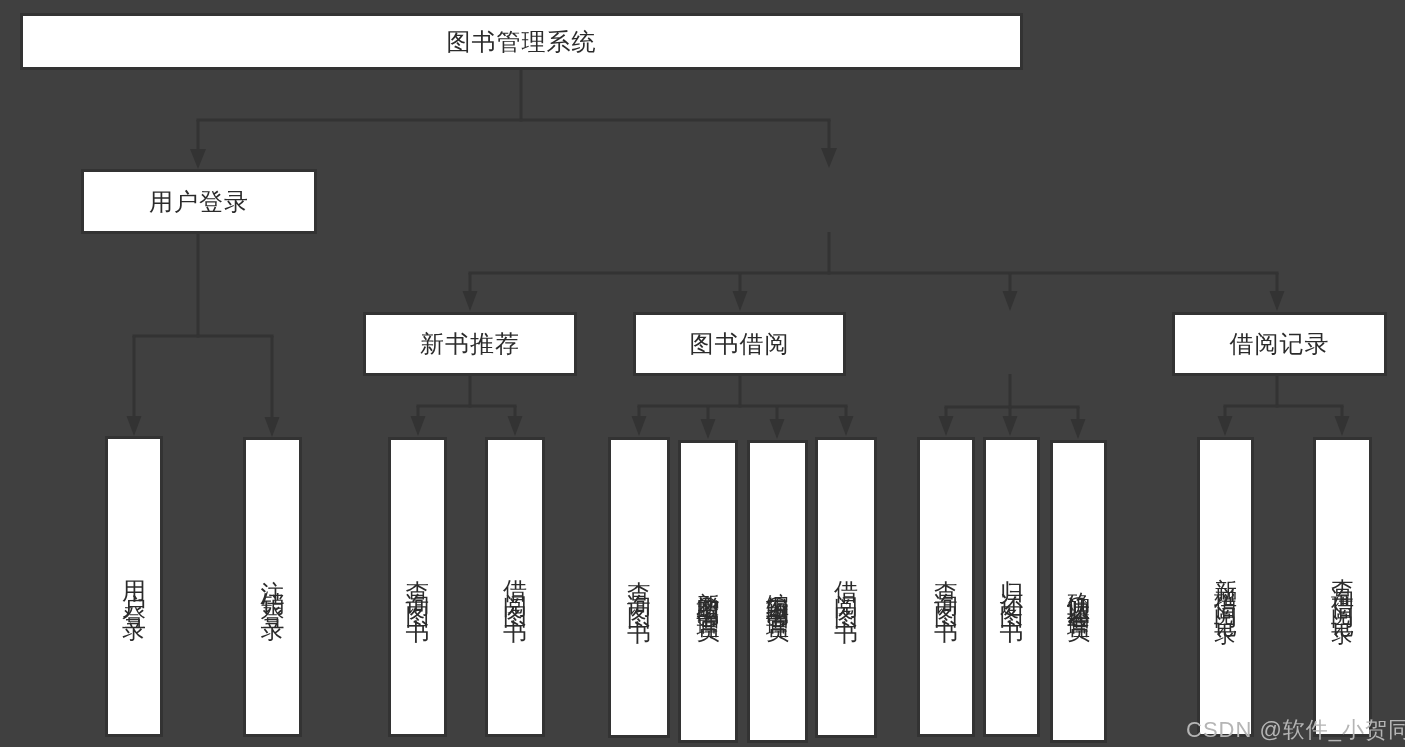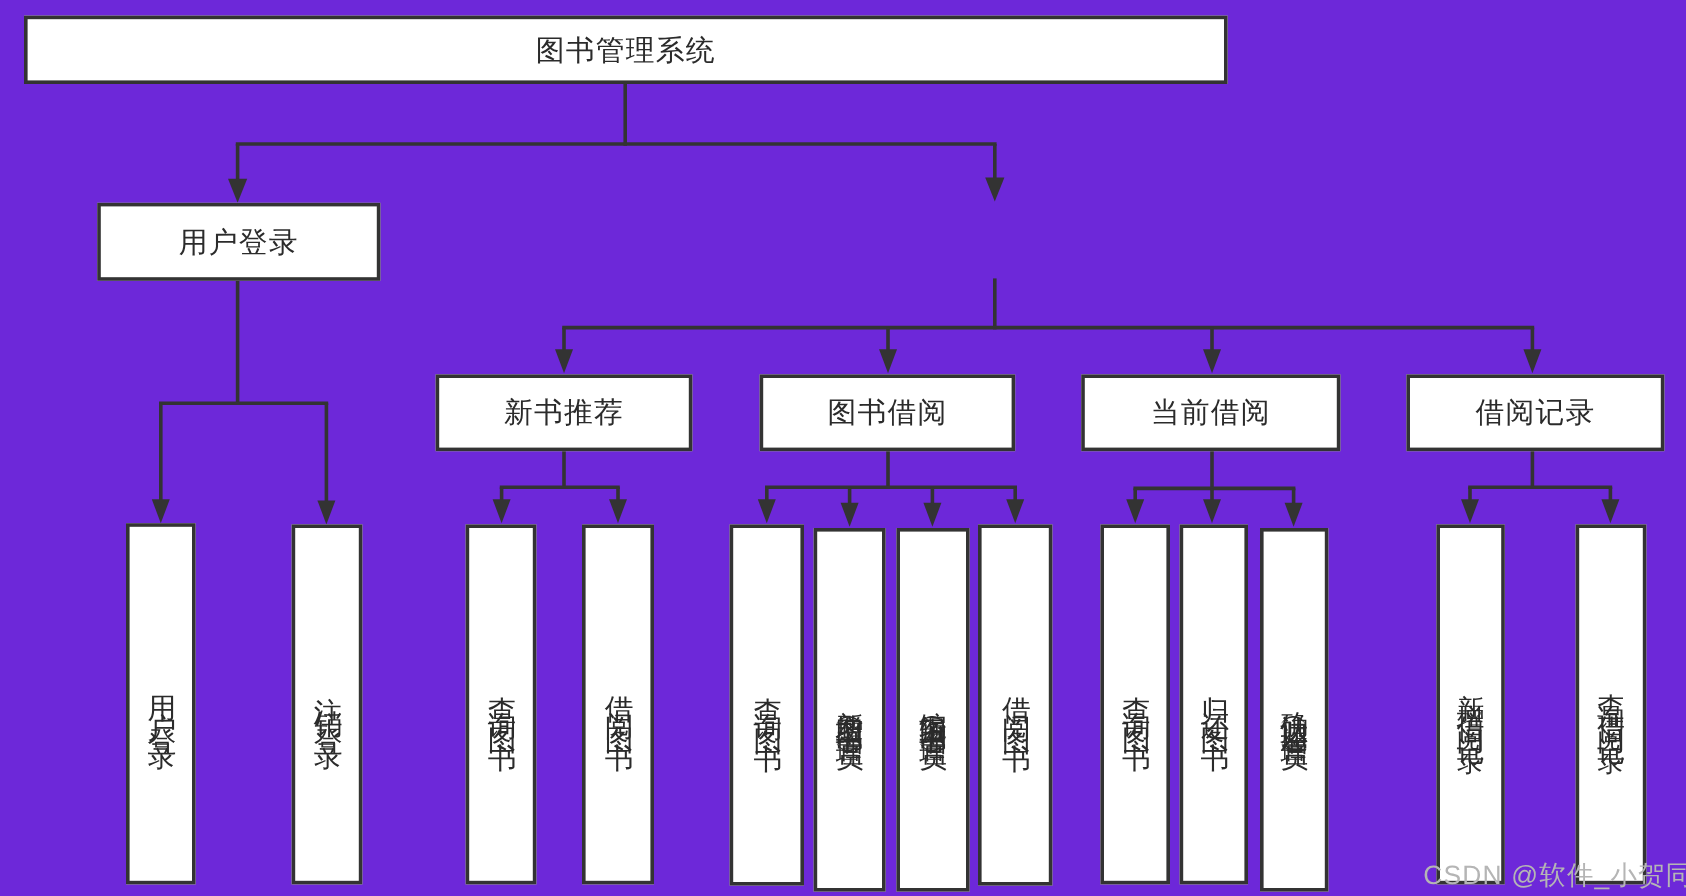--- a/index.html
+++ b/index.html
@@ -1,17 +1,17 @@
 <!DOCTYPE html>
 <html><head>
 <meta charset="utf-8">
 <style>
   html,body{margin:0;padding:0;background:#ffffff;}
   #stage{
-    position:relative;width:1405px;height:747px;background:#6d28d9;
+    position:relative;width:1405px;height:747px;background:#404040;
     font-family:"Liberation Sans","DejaVu Sans",sans-serif;overflow:hidden;
   }
   #wires{position:absolute;left:0;top:0;z-index:1;}
   .hbox{
     position:absolute;box-sizing:border-box;border:3px solid #333333;background:#ffffff;
     display:flex;align-items:center;justify-content:center;
     font-size:24px;color:#2b2b2b;letter-spacing:1px;z-index:2;white-space:nowrap;
   }
   .vbox{
     position:absolute;box-sizing:border-box;border:3px solid #333333;background:#ffffff;
@@ -97,21 +97,20 @@
       <polygon points="1334.5,416 1349.5,416 1342,436" stroke="none"></polygon>
     </g>
   </svg>
 
   <div class="hbox" style="left:20px;top:13px;width:1003px;height:57px;">图书管理系统</div>
 
   <div class="hbox" style="left:81px;top:169px;width:236px;height:65px;">用户登录</div>
 
   <div class="hbox" style="left:363px;top:312px;width:214px;height:64px;">新书推荐</div>
   <div class="hbox" style="left:633px;top:312px;width:213px;height:64px;">图书借阅</div>
-  <div class="hbox" style="left:901px;top:312px;width:216px;height:64px;">当前借阅</div>
   <div class="hbox" style="left:1172px;top:312px;width:215px;height:64px;">借阅记录</div>
 
   <div class="vbox ls4" style="left:105px;top:436px;width:58px;height:301px;">
     <span>用户登录</span>
     </div>
   <div class="vbox ls4" style="left:243px;top:437px;width:59px;height:300px;">
     <span>注销登录</span>
     </div>
 
   <div class="vbox ls4" style="left:388px;top:437px;width:59px;height:300px;">

